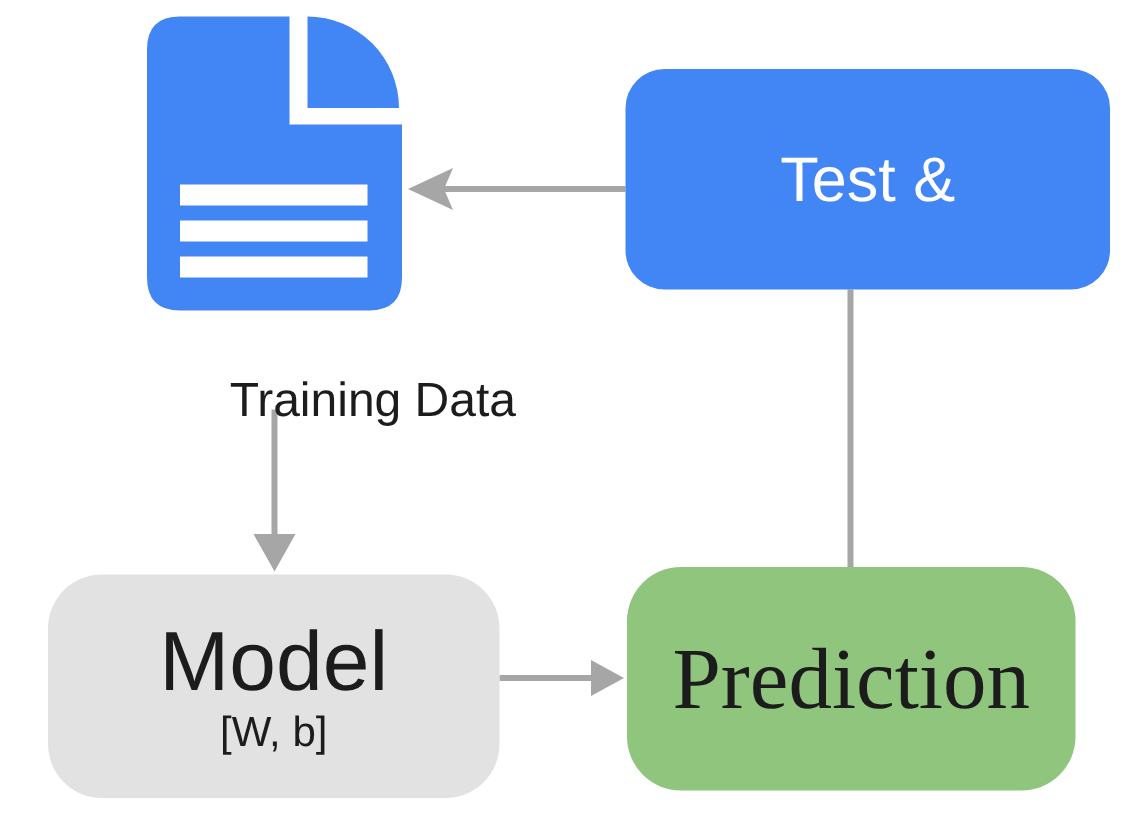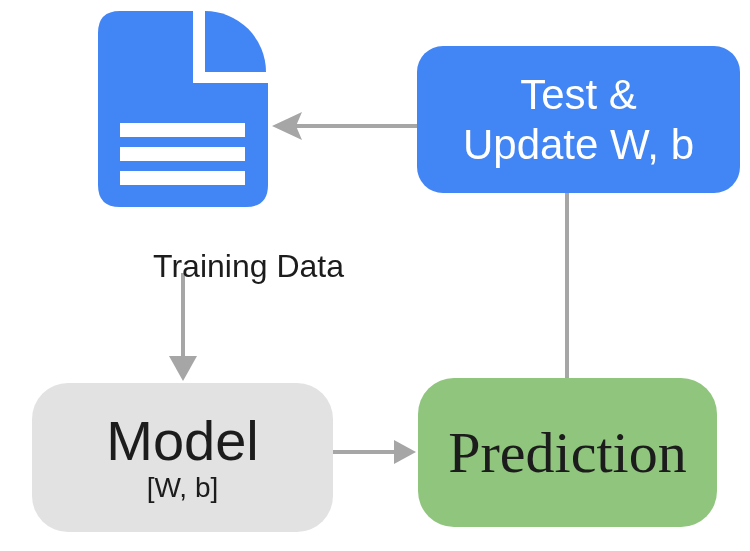--- a/index.html
+++ b/index.html
@@ -119,21 +119,20 @@
 
     <g fill="#A6A6A6">
       <rect x="565" y="193" width="4" height="185"></rect>
     </g>
   </svg>
 
   <div class="label-training">Training Data</div>
 
   <div class="box box-blue">
     <div>Test &amp;</div>
-    <div>Update W, b</div>
   </div>
 
   <div class="box box-gray">
     <div class="model-title">Model</div>
     <div class="model-subtitle">[W, b]</div>
   </div>
 
   <div class="box box-green">
     <span>Prediction</span>
   </div>

